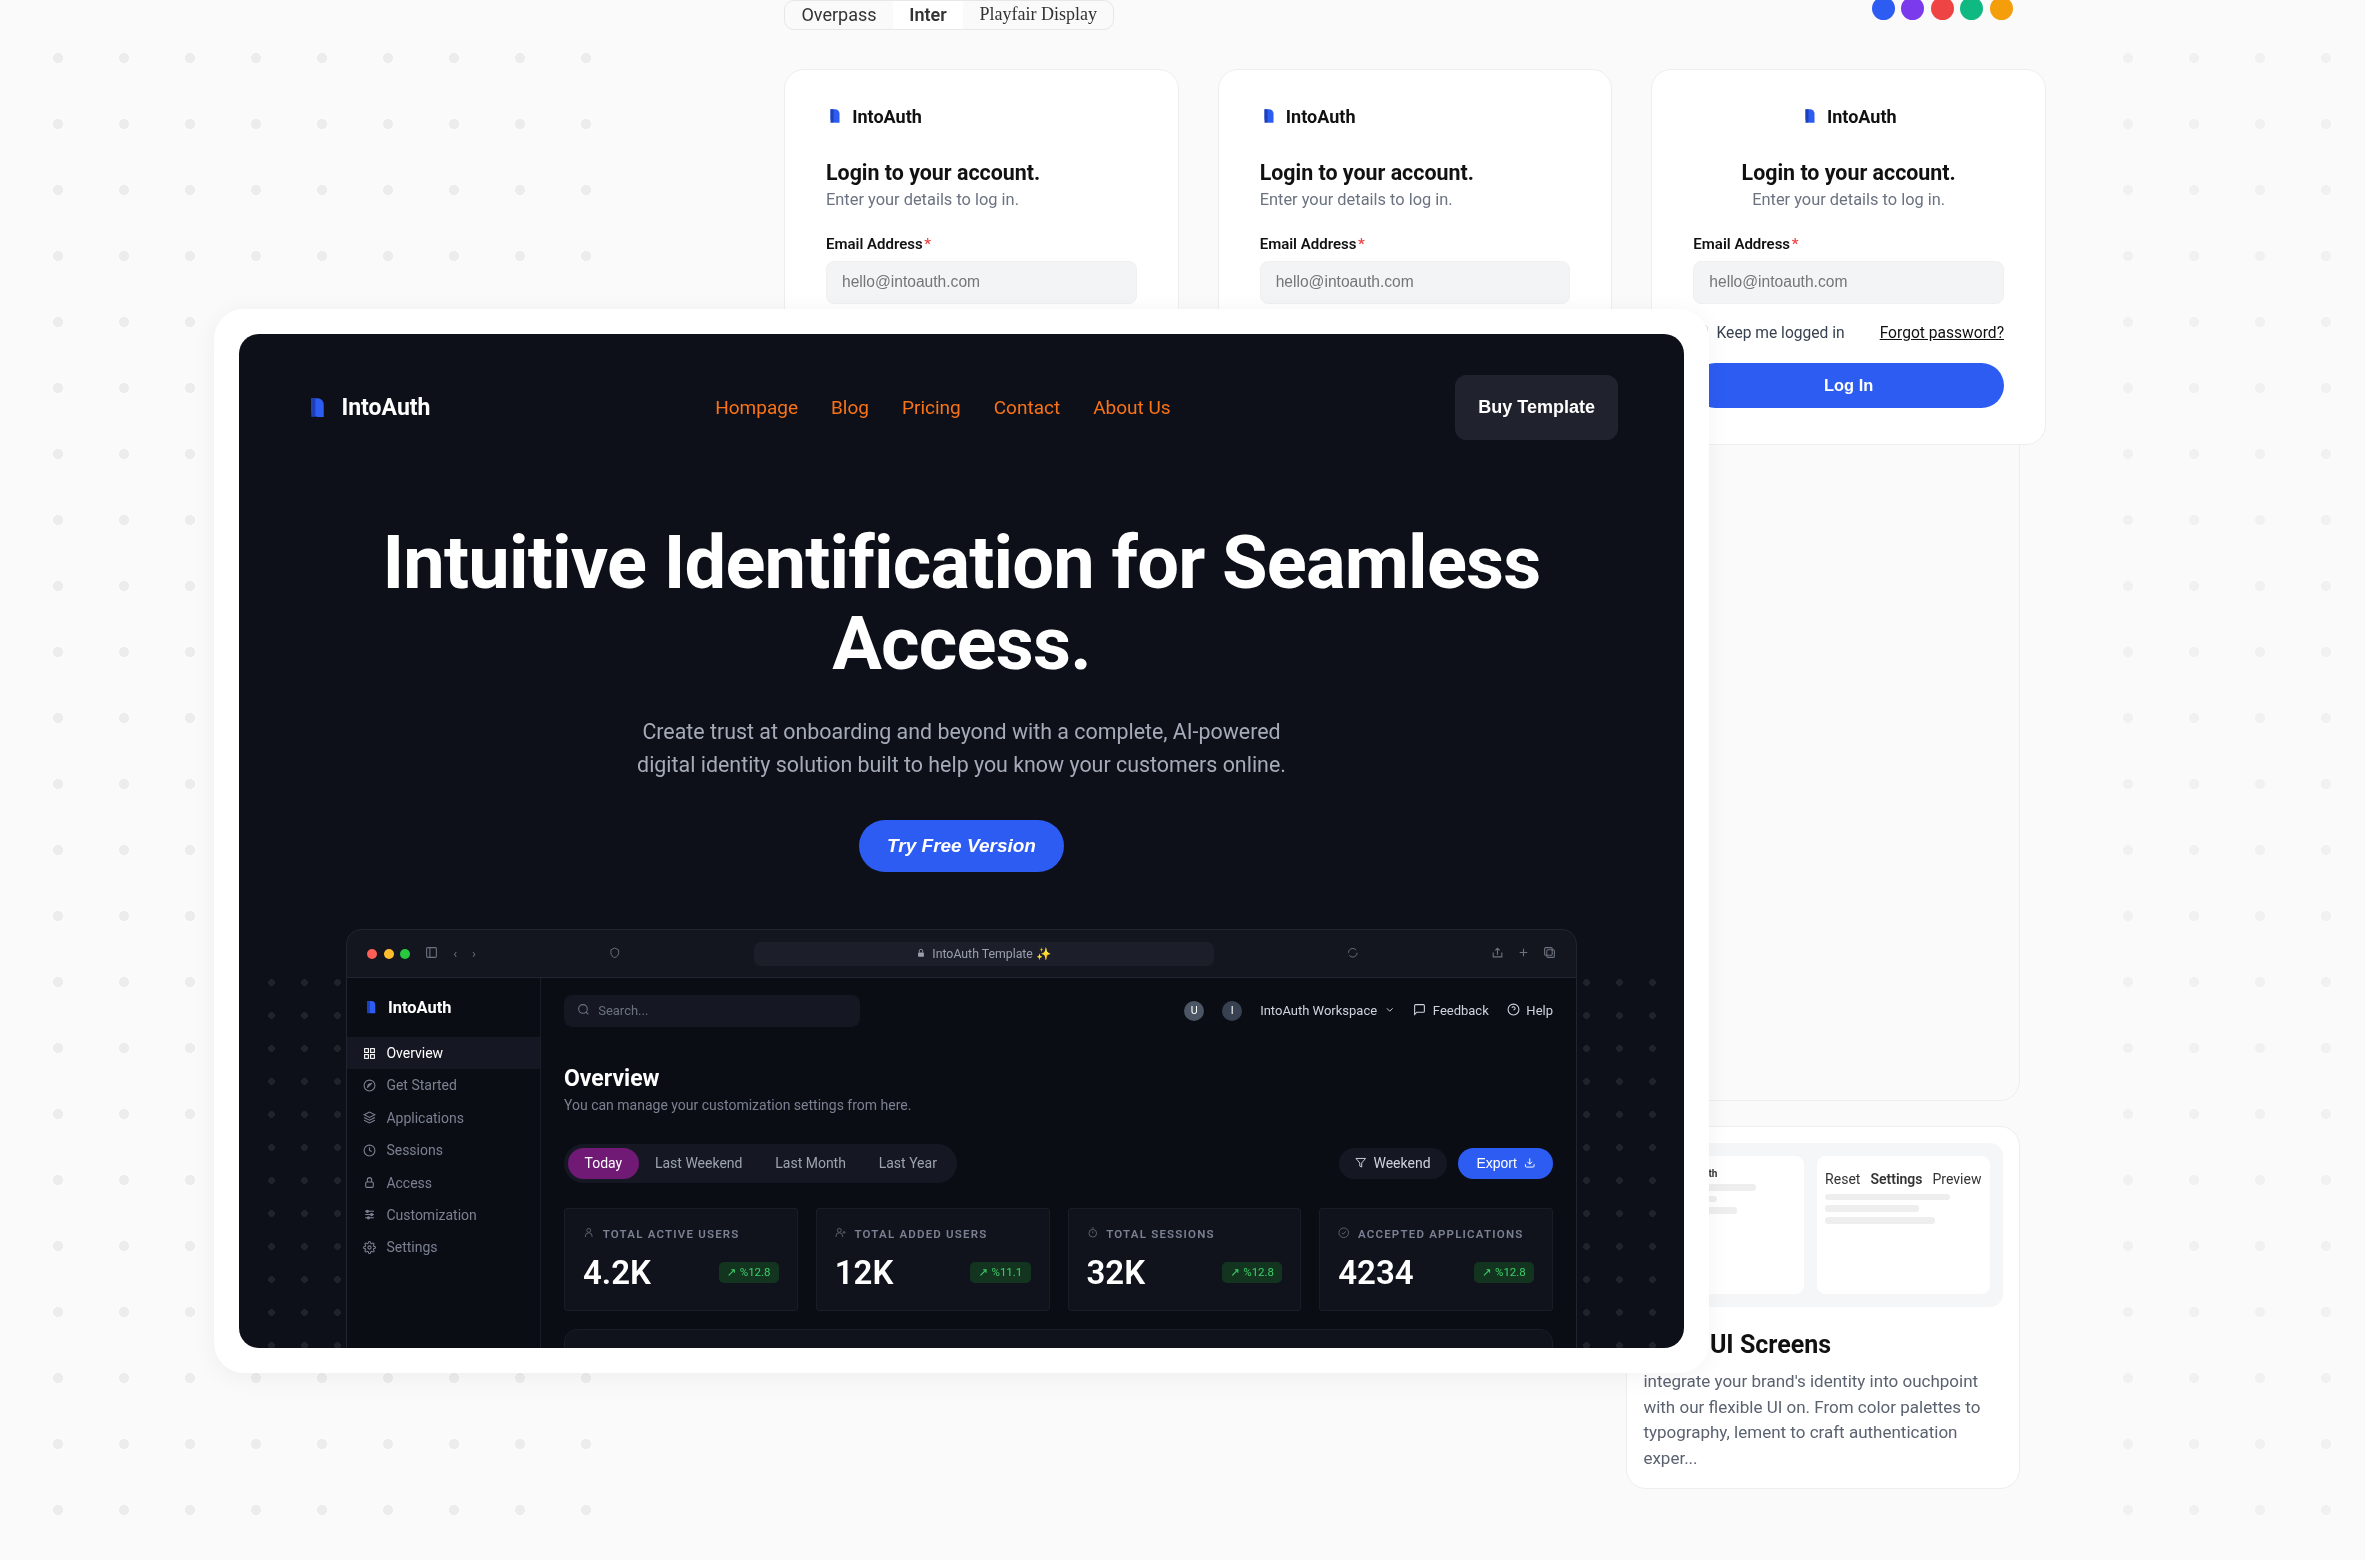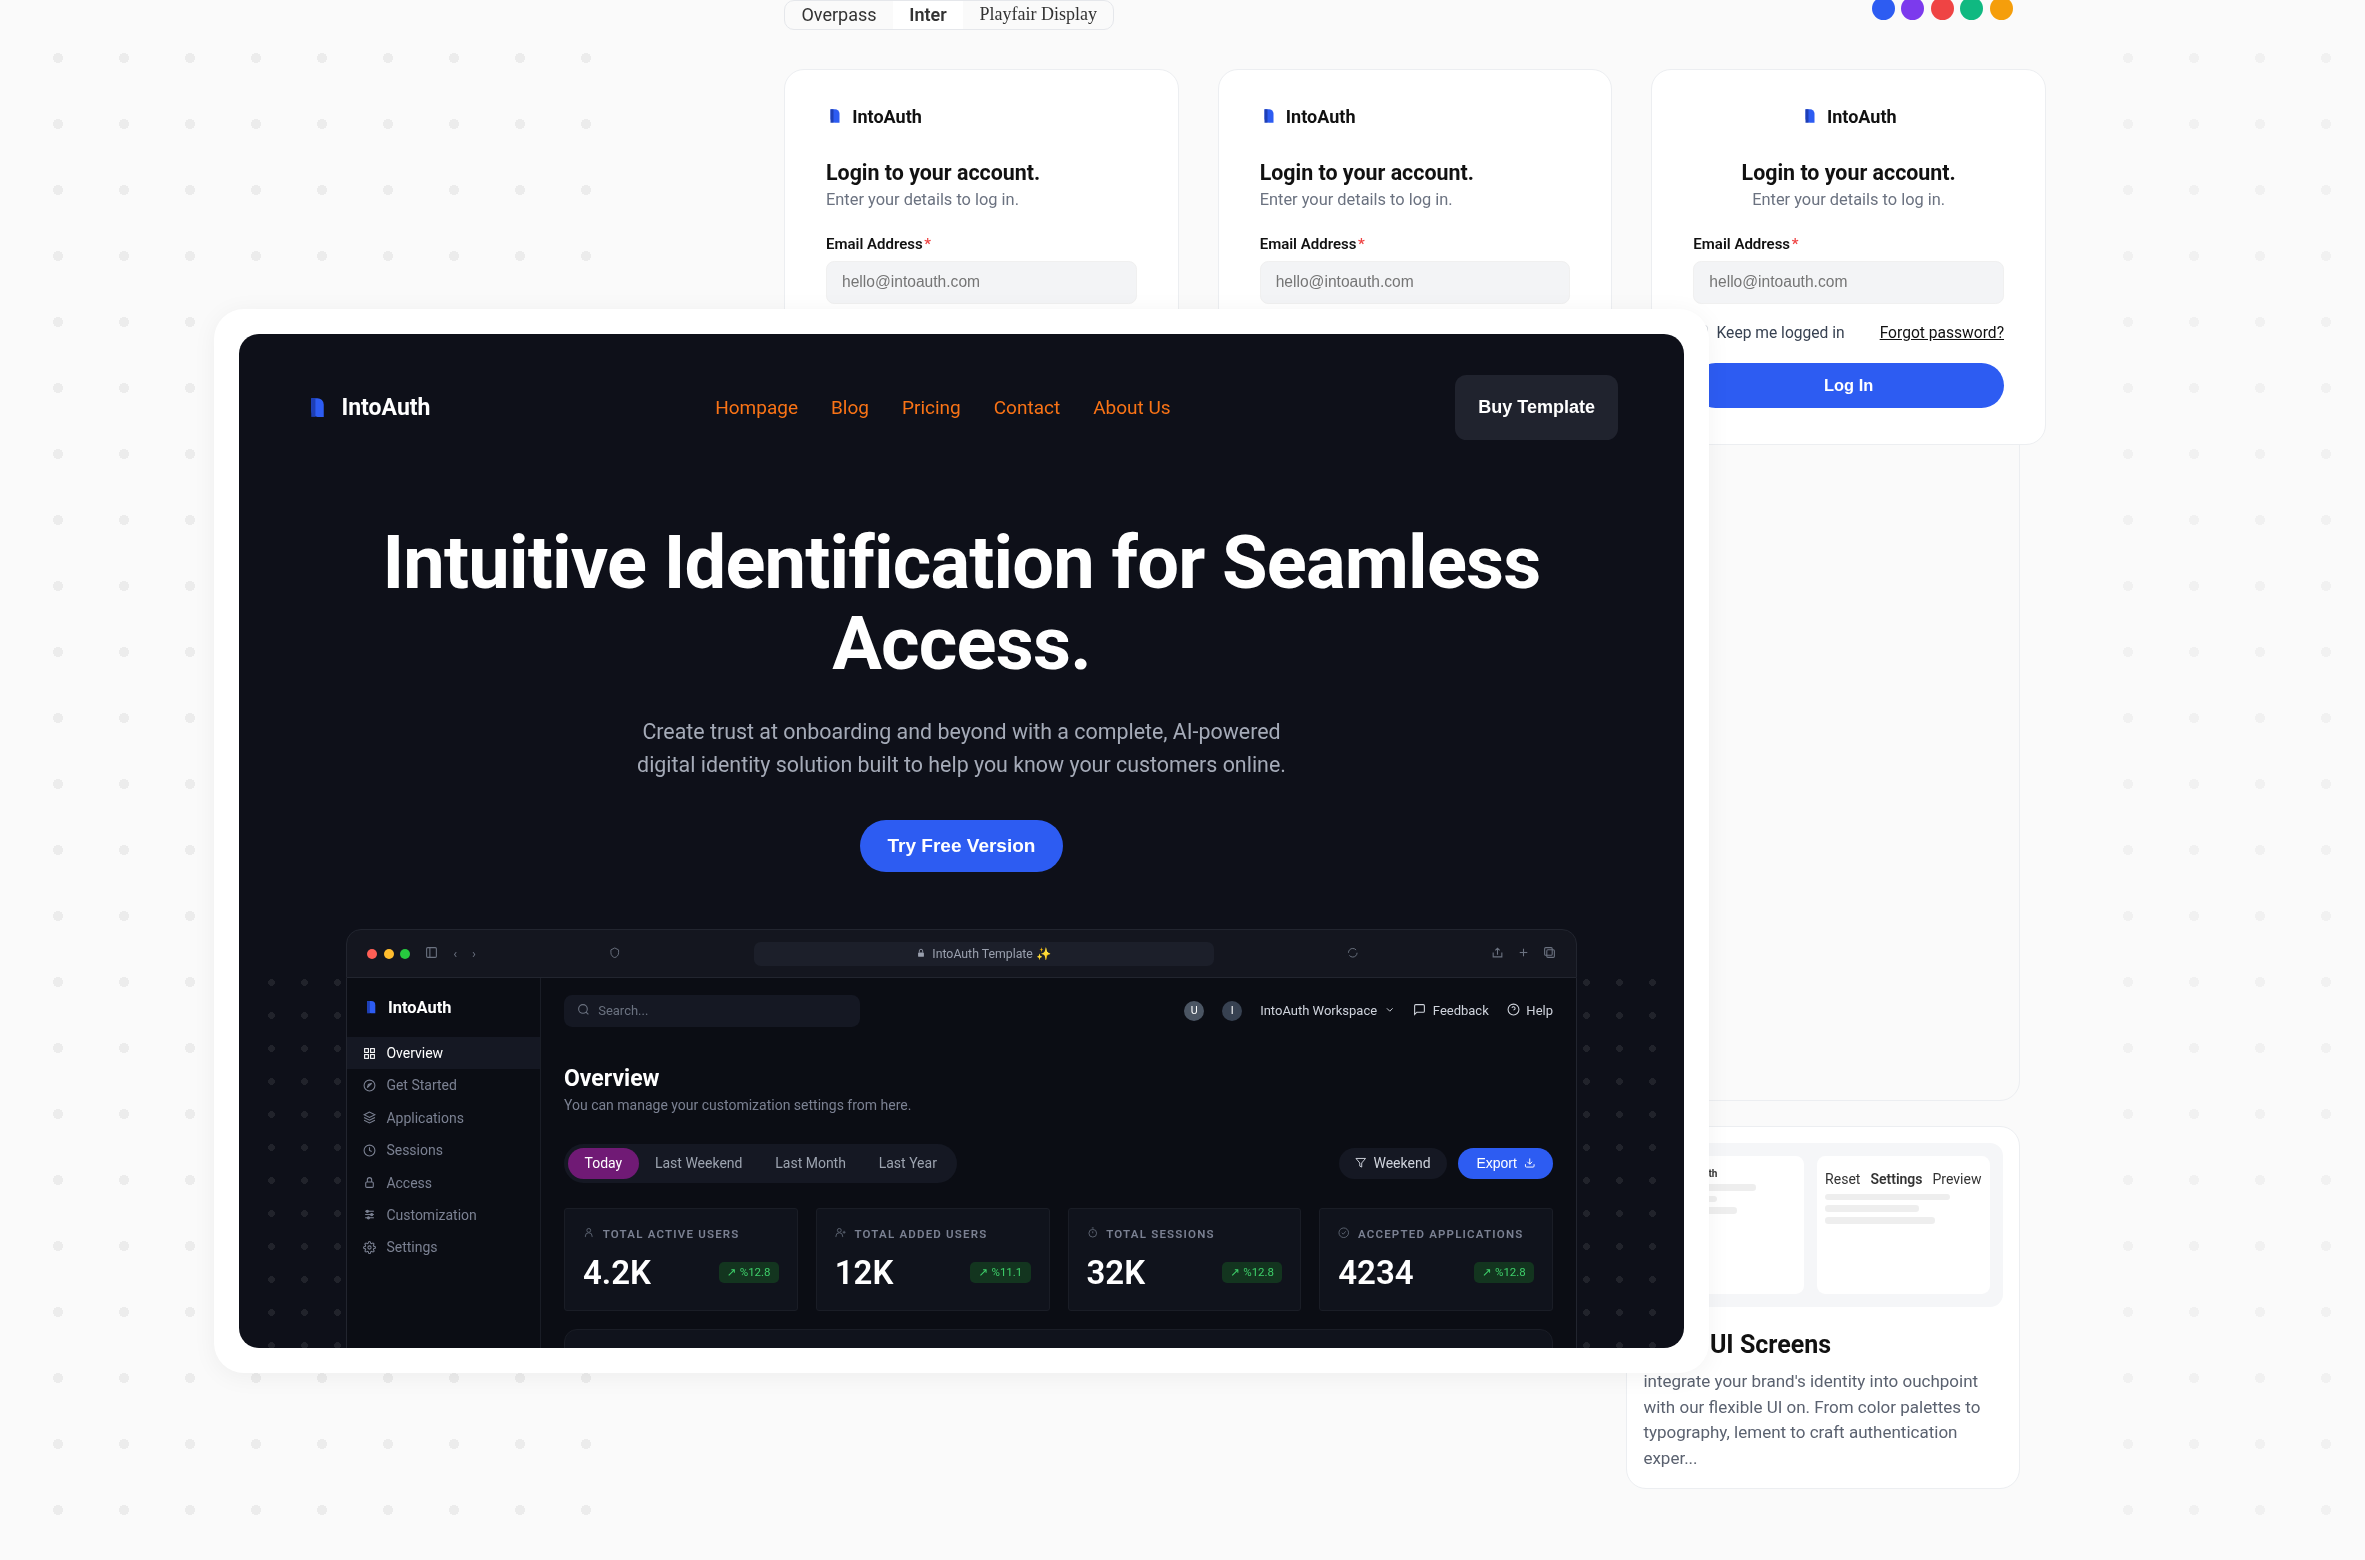--- a/index.html
+++ b/index.html
@@ -229,20 +229,21 @@
 .hero-cta {
   margin-top: 39px;
   background: #2d5cf2;
   color: #fff;
   border: none;
   padding: 15px 28px;
   border-radius: 821px;
   font-size: 19px;
   font-weight: 600;
   cursor: pointer;
+  font-style: italic;
 }
 
 
 .dash-embed {
   margin: 0 107px;
   position: relative;
   z-index: 2;
 }
 .dash-chrome {
   background: #14161f;

